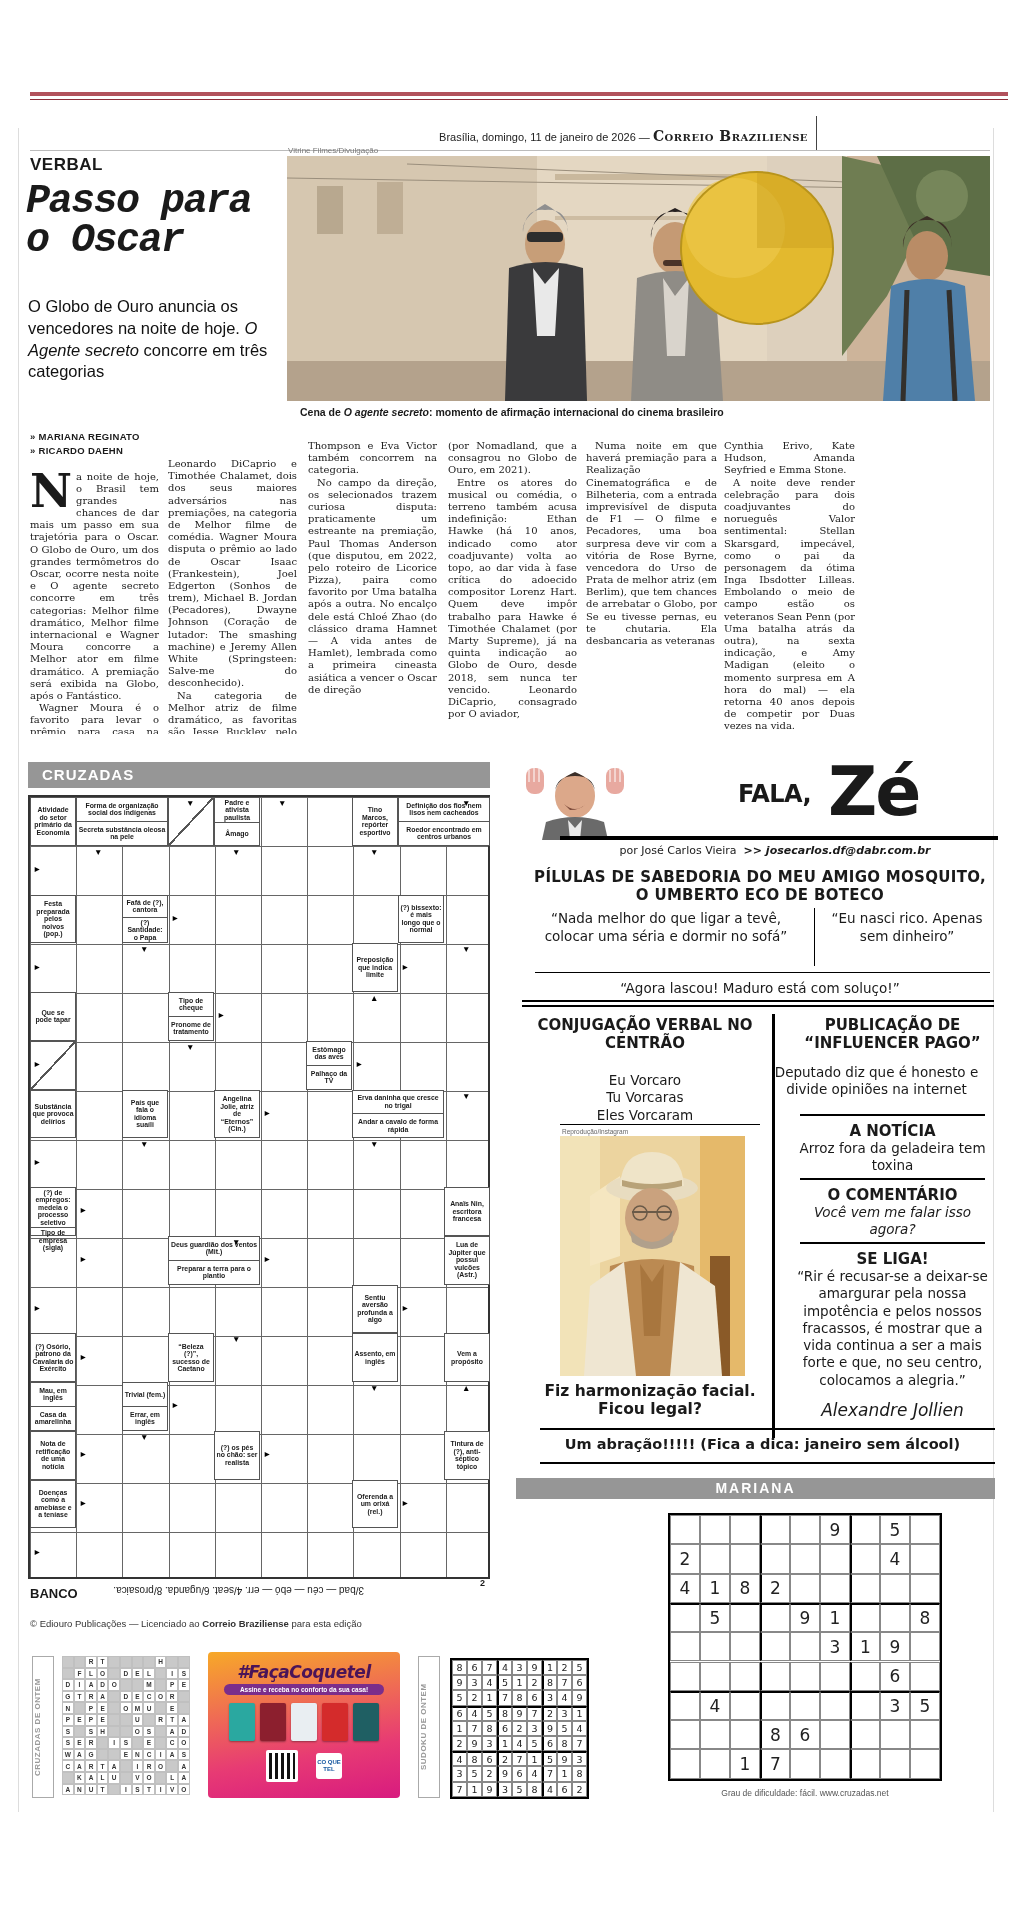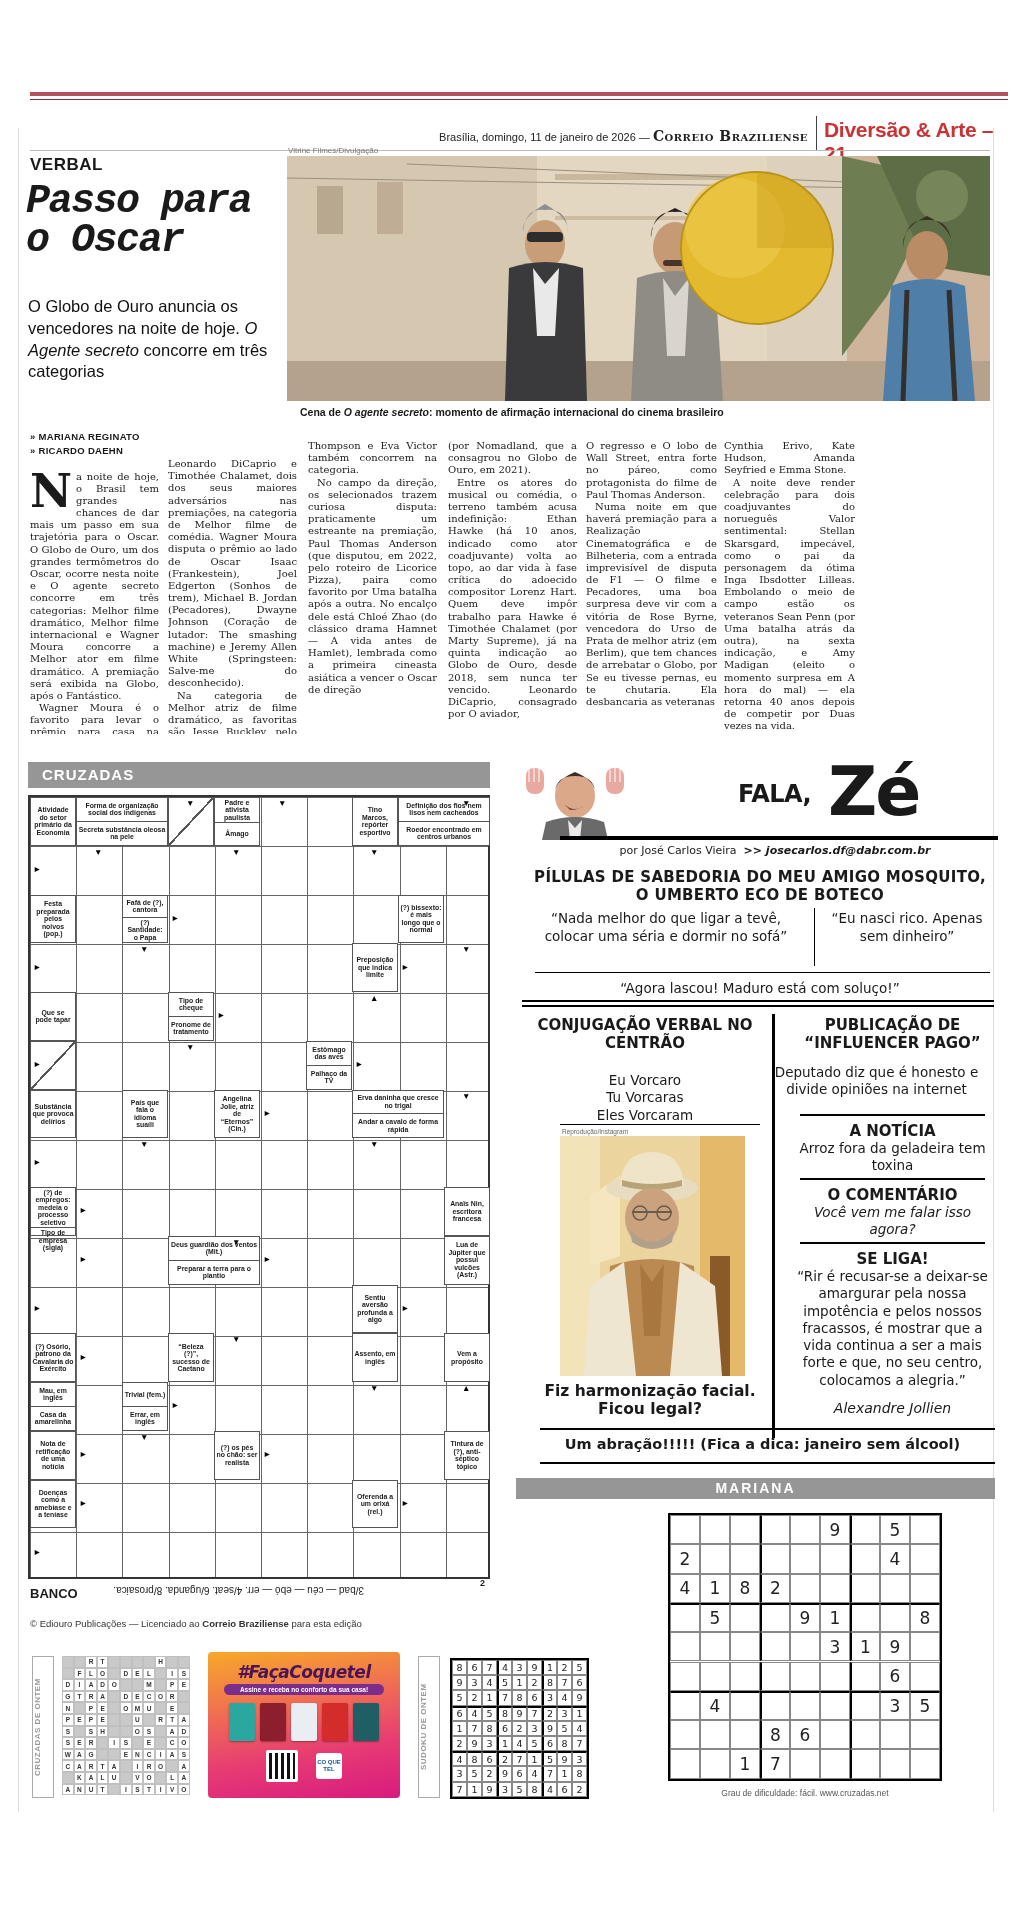--- a/index.html
+++ b/index.html
@@ -102,21 +102,20 @@
 
   <div class="edge" style="left:18px;"></div>
   <div class="edge" style="left:993px;"></div>
 
   <div class="toprule"></div>
   <div class="dateline">
     <span>Brasília, domingo, 11 de janeiro de 2026 —</span>
     <span class="masthead">Correio Braziliense</span>
   </div>
   <div class="vsep"></div>
-  <div class="sectionpg">Diversão &amp; Arte – 21</div>
   <div class="grayrule"></div>
 
   <div class="kicker">VERBAL</div>
   <div class="photocredit">Vitrine Filmes/Divulgação</div>
 
   <div class="mainphoto">
     <svg width="703" height="245" viewBox="0 0 703 245">
       <rect width="703" height="245" fill="#ddd0bd"></rect>
       <rect x="0" y="0" width="260" height="245" fill="#d6c7b0"></rect>
       <rect x="250" y="0" width="230" height="245" fill="#e4d7c2"></rect>
@@ -179,21 +178,20 @@
   </div>
   <div class="bodycol" style="left:308px;top:440px;height:294px;">
     <p>Thompson e Eva Victor também concorrem na categoria.</p>
     <p class="ind">No campo da direção, os selecionados trazem curiosa disputa: praticamente um estreante na premiação, Paul Thomas Anderson (que disputou, em 2022, pelo roteiro de Licorice Pizza), paira como favorito por Uma batalha após a outra. No encalço dele está Chloé Zhao (do clássico drama Hamnet — A vida antes de Hamlet), lembrada como a primeira cineasta asiática a vencer o Oscar de direção</p>
   </div>
   <div class="bodycol" style="left:448px;top:440px;height:294px;">
     <p>(por Nomadland, que a consagrou no Globo de Ouro, em 2021).</p>
     <p class="ind">Entre os atores do musical ou comédia, o terreno também acusa indefinição: Ethan Hawke (há 10 anos, indicado como ator coadjuvante) volta ao topo, ao dar vida à fase crítica do adoecido compositor Lorenz Hart. Quem deve impôr trabalho para Hawke é Timothée Chalamet (por Marty Supreme), já na quinta indicação ao Globo de Ouro, desde 2018, sem nunca ter vencido. Leonardo DiCaprio, consagrado por O aviador,</p>
   </div>
   <div class="bodycol" style="left:586px;top:440px;height:294px;width:131px;">
-    <p>O regresso e O lobo de Wall Street, entra forte no páreo, como protagonista do filme de Paul Thomas Anderson.</p>
     <p class="ind">Numa noite em que haverá premiação para a Realização Cinematográfica e de Bilheteria, com a entrada imprevisível de disputa de F1 — O filme e Pecadores, uma boa surpresa deve vir com a vitória de Rose Byrne, vencedora do Urso de Prata de melhor atriz (em Berlim), que tem chances de arrebatar o Globo, por Se eu tivesse pernas, eu te chutaria. Ela desbancaria as veteranas</p>
   </div>
   <div class="bodycol" style="left:724px;top:440px;height:294px;width:131px;">
     <p>Cynthia Erivo, Kate Hudson, Amanda Seyfried e Emma Stone.</p>
     <p class="ind">A noite deve render celebração para dois coadjuvantes do norueguês Valor sentimental: Stellan Skarsgard, impecável, como o pai da personagem da ótima Inga Ibsdotter Lilleas. Embolando o meio de campo estão os veteranos Sean Penn (por Uma batalha atrás da outra), na sexta indicação, e Amy Madigan (eleito o momento surpresa em A hora do mal) — ela retorna 40 anos depois de competir por Duas vezes na vida.</p>
   </div>
 
   <div class="bar cz">CRUZADAS</div>
   <div class="cwgrid">
       <div class="cw-cell" style="left: 0px; top: 0px; width: 46px; height: 48.75px;">
@@ -425,21 +423,21 @@
   <div class="fz-t comic" style="position:absolute;left:774px;top:1064px;width:205px;">Deputado diz que é honesto e divide opiniões na internet</div>
   <div class="fz-rule" style="left:800px;top:1114px;width:185px;height:2px;"></div>
   <div class="fz-h comic" style="position:absolute;left:790px;top:1122px;width:205px;">A NOTÍCIA</div>
   <div class="fz-t comic" style="position:absolute;left:790px;top:1140px;width:205px;">Arroz fora da geladeira tem toxina</div>
   <div class="fz-rule" style="left:800px;top:1178px;width:185px;height:2px;"></div>
   <div class="fz-h comic" style="position:absolute;left:790px;top:1186px;width:205px;">O COMENTÁRIO</div>
   <div class="fz-t comic" style="position:absolute;left:790px;top:1204px;width:205px;font-style:italic;">Você vem me falar isso agora?</div>
   <div class="fz-rule" style="left:800px;top:1242px;width:185px;height:2px;"></div>
   <div class="fz-h comic" style="position:absolute;left:790px;top:1250px;width:205px;">SE LIGA!</div>
   <div class="fz-t comic" style="position:absolute;left:790px;top:1268px;width:205px;">“Rir é recusar-se a deixar-se amargurar pela nossa impotência e pelos nossos fracassos, é mostrar que a vida continua a ser a mais forte e que, no seu centro, colocamos a alegria.”</div>
-  <div class="fz-t comic" style="position:absolute;left:790px;top:1400px;width:205px;font-style:italic;font-size:14px;">Alexandre Jollien</div>
+  <div class="fz-t comic" style="position:absolute;left:790px;top:1400px;width:205px;font-style:italic;font-size:17px;">Alexandre Jollien</div>
 
   <div class="fz-rule" style="left:540px;top:1428px;width:455px;height:1.5px;"></div>
   <div class="fz-h comic" style="position:absolute;left:530px;top:1436px;width:465px;font-size:14.5px;">Um abração!!!!! (Fica a dica: janeiro sem álcool)</div>
   <div class="fz-rule" style="left:540px;top:1462px;width:455px;height:1.5px;"></div>
 
   <div class="bar sd">MARIANA</div>
   <div class="sdgrid" id="sudoku-main" style="left:668px;top:1513px;width:270px;height:264px;">
       <div class="sd-cell" style="left: 0px; top: 0px; width: 30px; height: 29.3px; font-size: 17px;"></div>
       <div class="sd-cell" style="left: 30px; top: 0px; width: 30px; height: 29.3px; font-size: 17px;"></div>
       <div class="sd-cell" style="left: 60px; top: 0px; width: 30px; height: 29.3px; font-size: 17px;"></div>

